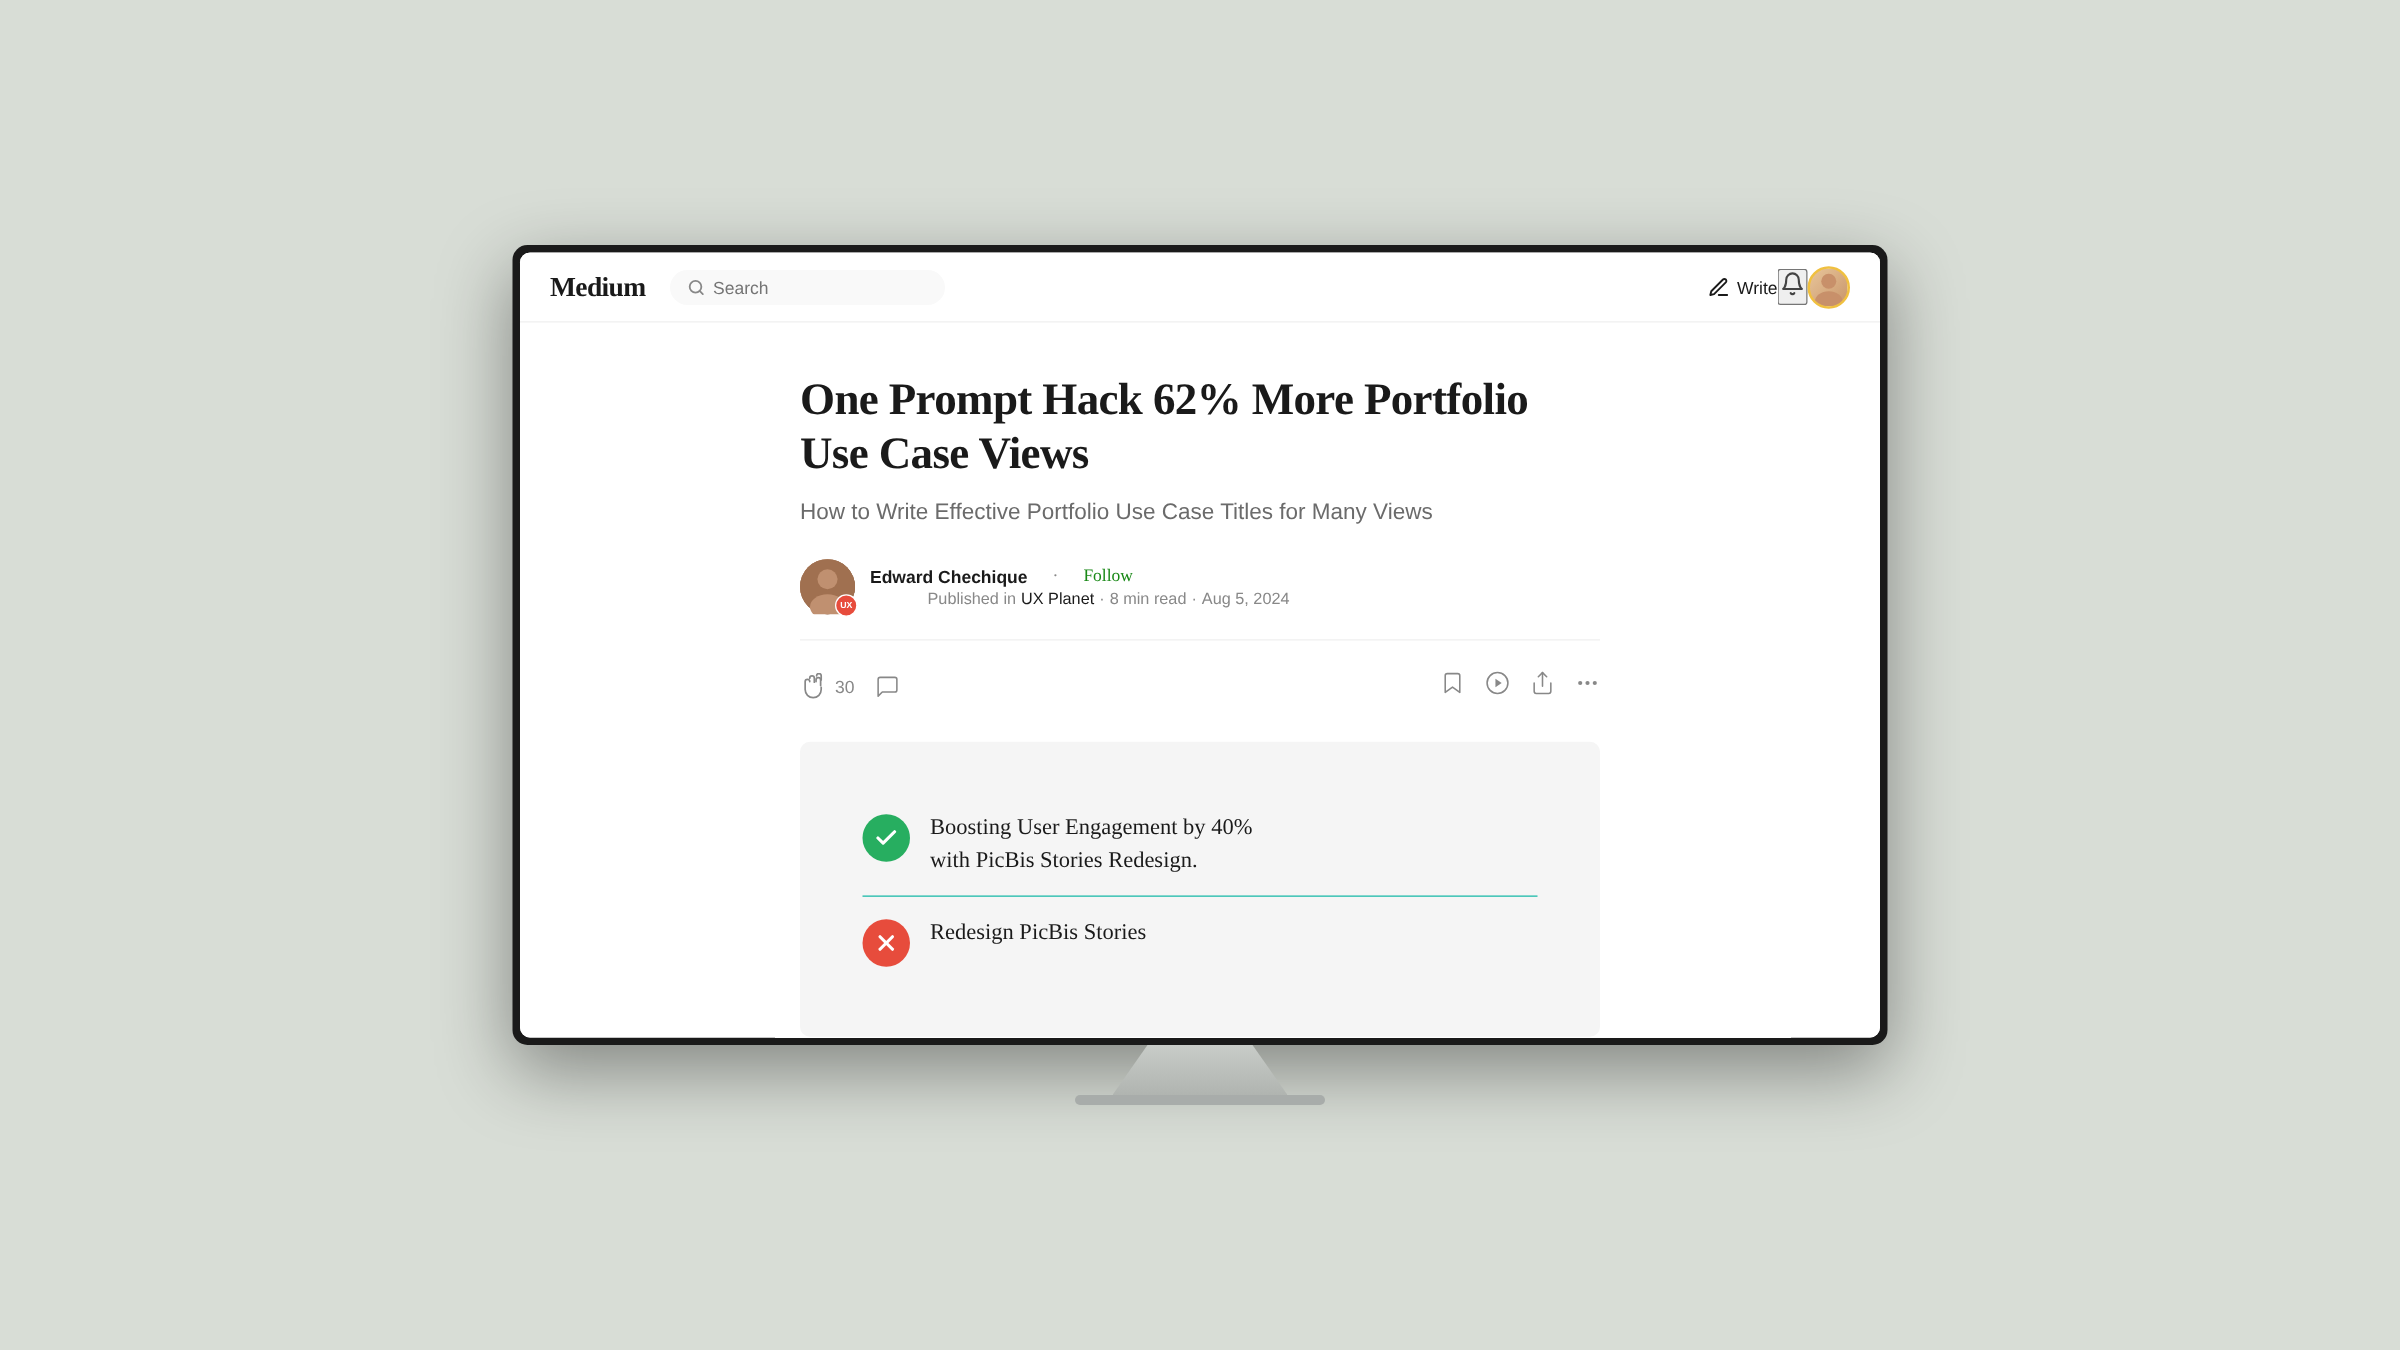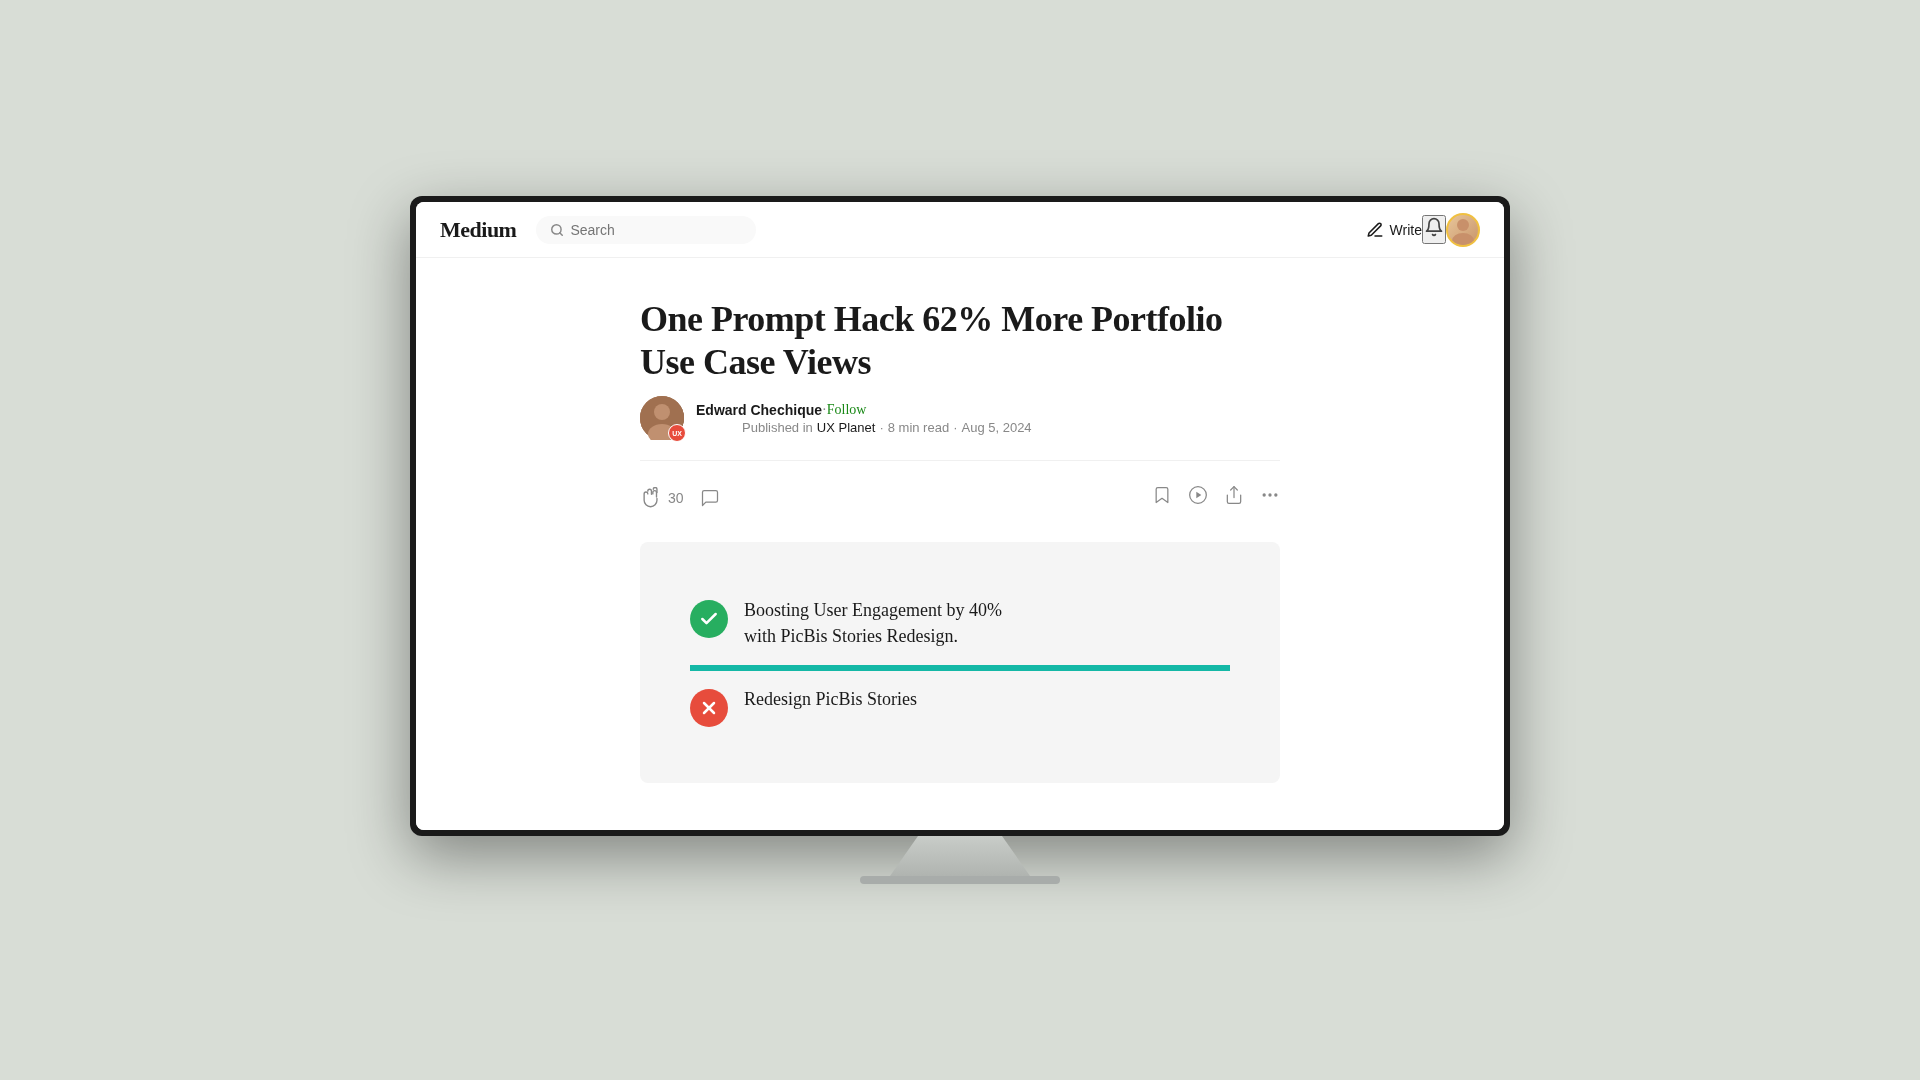--- a/index.html
+++ b/index.html
@@ -205,21 +205,21 @@
 
     .author-info {
       display: flex;
       flex-direction: column;
       gap: 2px;
     }
 
     .author-name-row {
       display: flex;
       align-items: center;
-      gap: 0;
+      gap: 20px;
     }
 
     .author-name {
       font-family: 'Helvetica Neue', sans-serif;
       font-size: 14px;
       font-weight: 600;
       color: #1a1a1a;
       cursor: pointer;
     }
 
@@ -321,21 +321,21 @@
     }
 
     .content-item {
       display: flex;
       align-items: flex-start;
       gap: 16px;
       padding: 16px 0;
     }
 
     .content-item + .content-item {
-      border-top: 6px solid #14b8a6;
+      border-top: 1px solid #14b8a6;
     }
 
     .check-circle {
       width: 38px;
       height: 38px;
       border-radius: 50%;
       background: #27ae60;
       display: flex;
       align-items: center;
       justify-content: center;
@@ -429,20 +429,21 @@
               <ellipse cx="15" cy="26" rx="11" ry="8" fill="#c8906a"></ellipse>
             </svg>
           </div>
         </div>
       </nav>
 
       <main class="main-content">
         <div class="article-container">
 
           <h1 class="article-title">One Prompt Hack 62% More Portfolio Use Case Views</h1>
+          <p class="article-subtitle">How to Write Effective Portfolio Use Case Titles for Many Views</p>
 
           <div class="author-row">
             <div class="author-avatar">
               <div class="author-avatar-img">
                 <svg width="44" height="44" viewBox="0 0 44 44">
                   <circle cx="22" cy="22" r="22" fill="#a07050"></circle>
                   <circle cx="22" cy="16" r="8" fill="#c09070"></circle>
                   <ellipse cx="22" cy="38" rx="14" ry="10" fill="#c09070"></ellipse>
                 </svg>
               </div>

